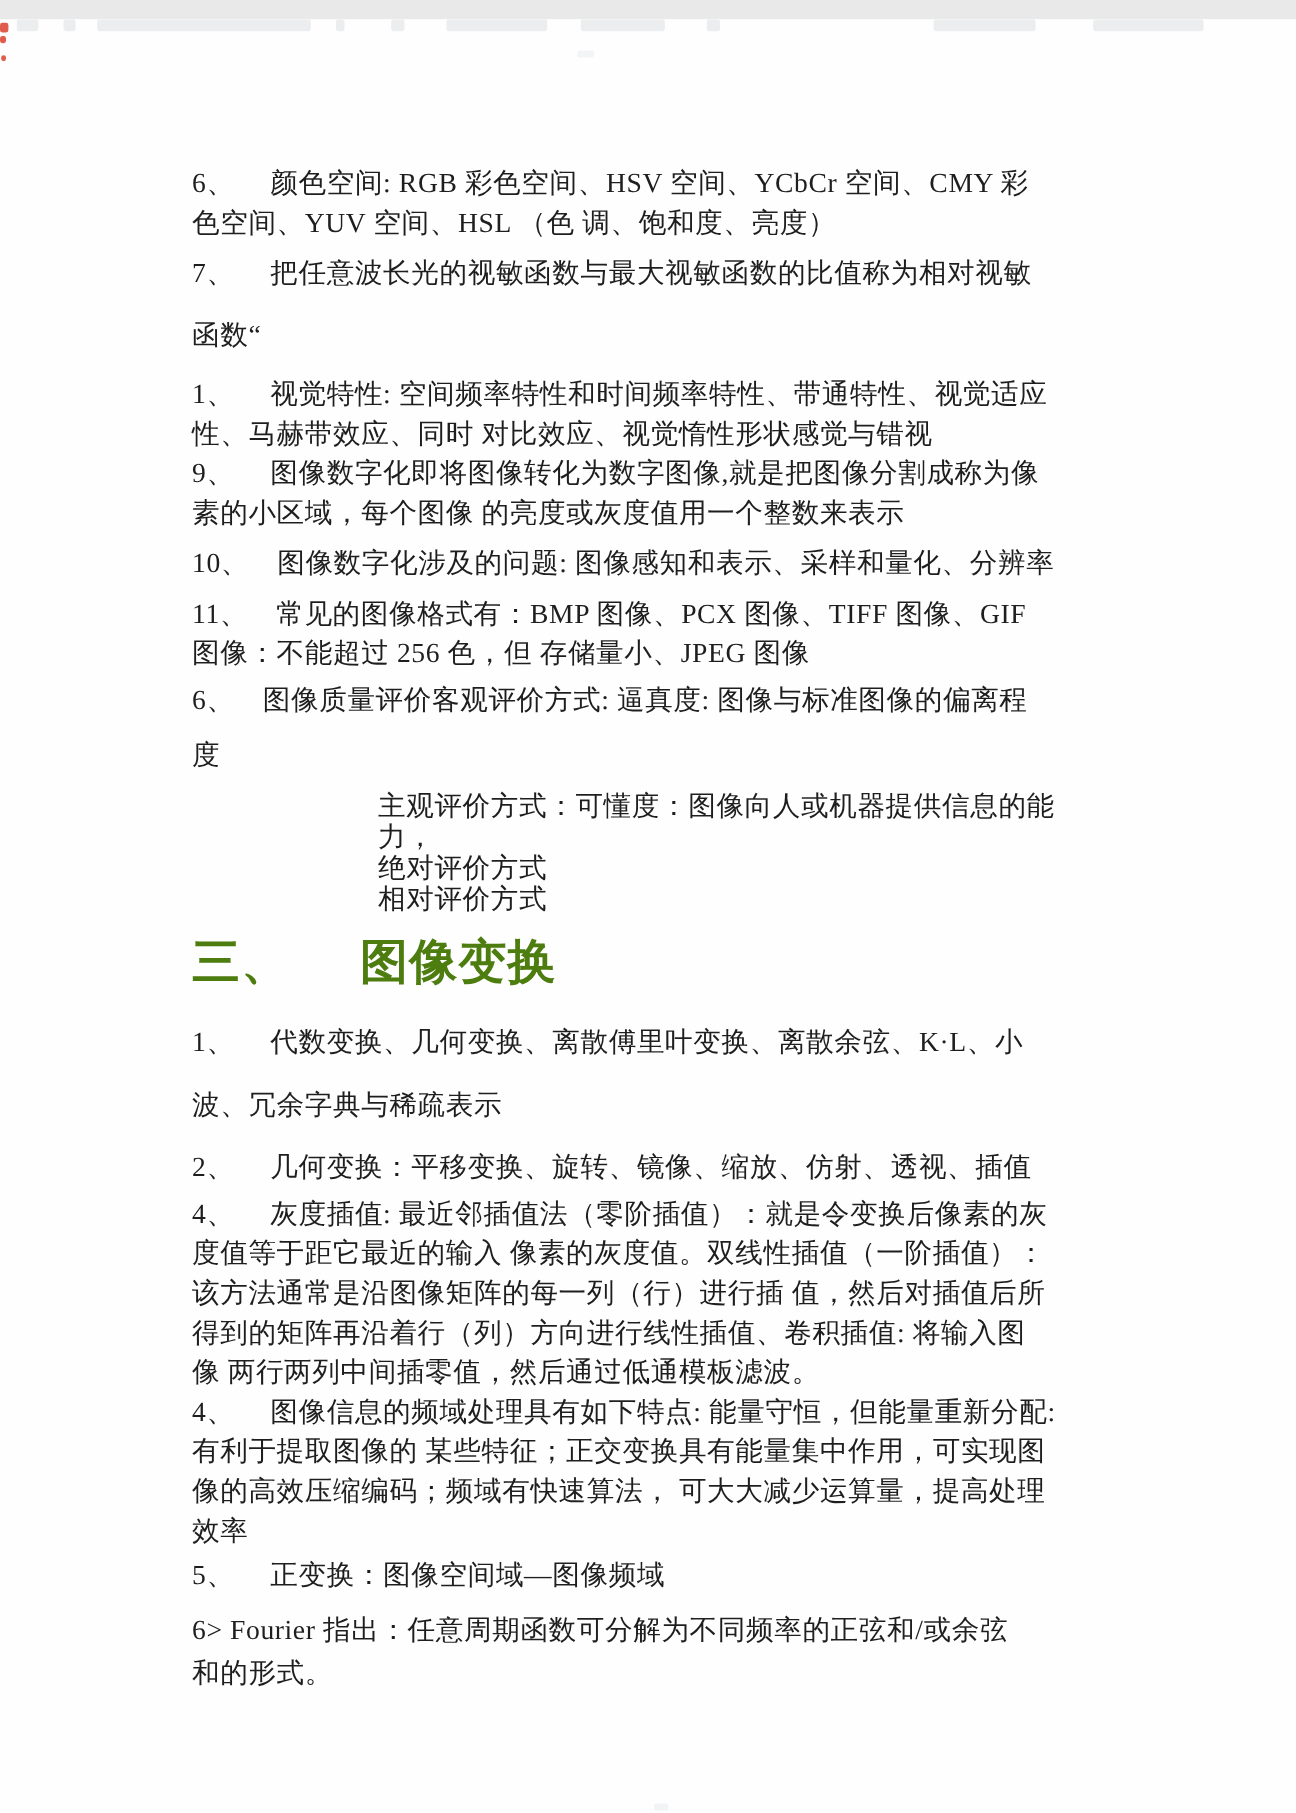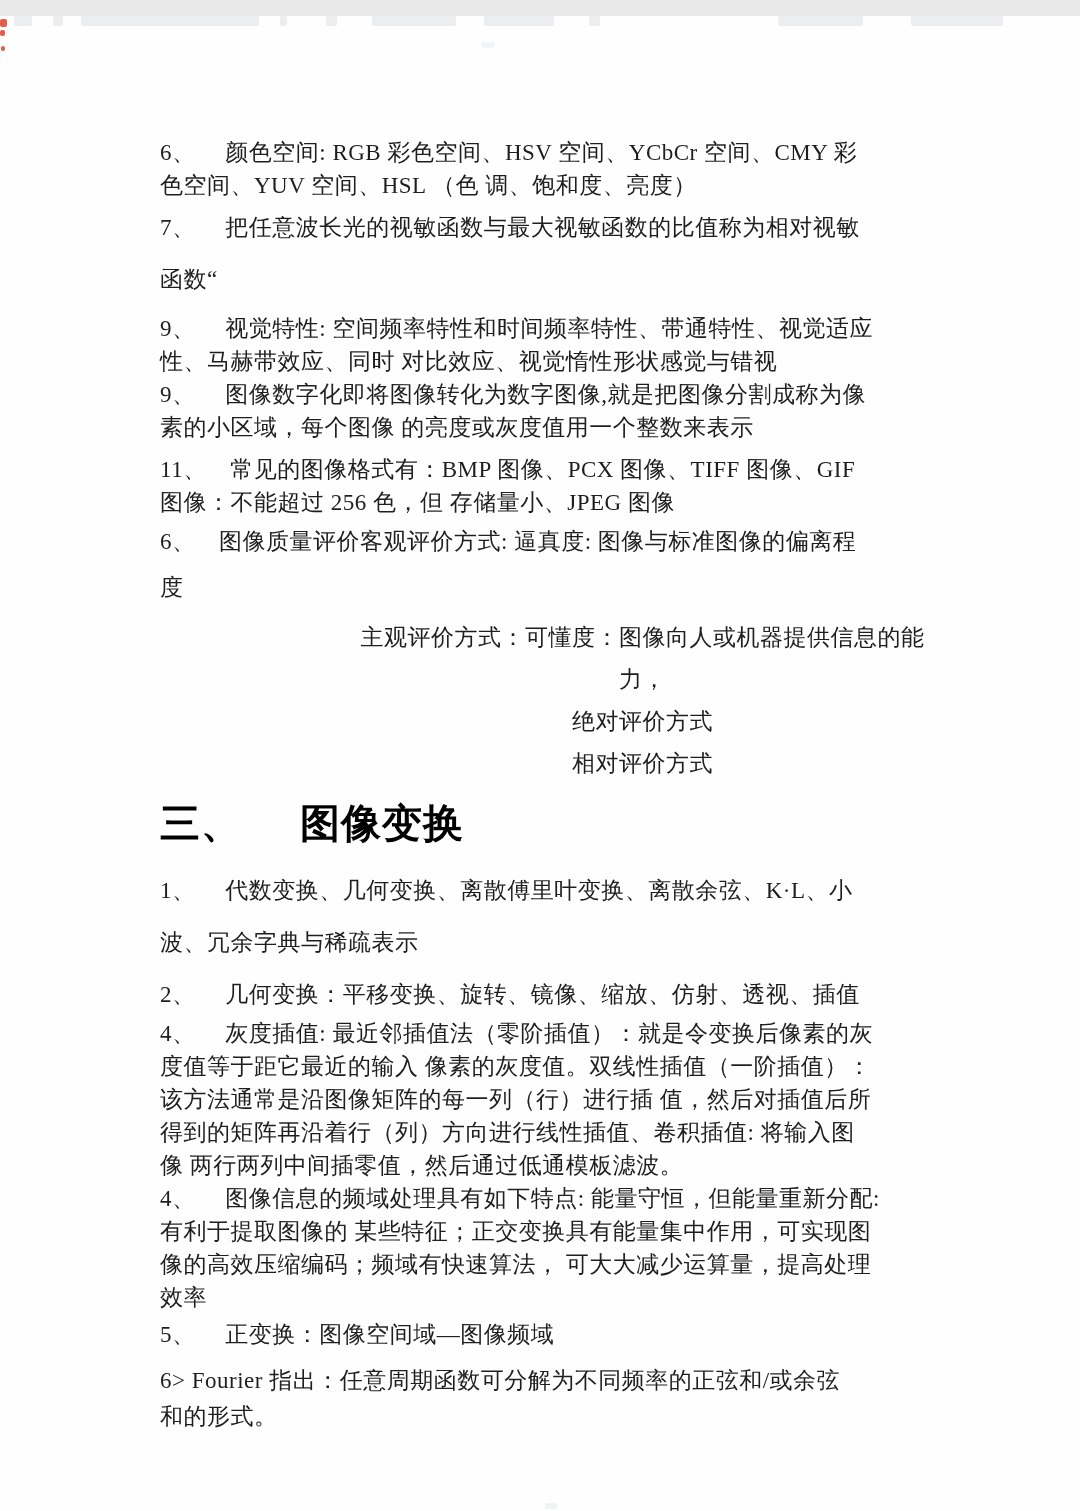--- a/index.html
+++ b/index.html
@@ -16,33 +16,33 @@
   .content{
     position:absolute;
     left:160px;top:120px;
     width:810px;
     font-size:23px;
   }
   .p{margin:0;white-space:pre-line;letter-spacing:0.5px;}
   .lh33{line-height:33px;}
   .lh52{line-height:52px;}
   .lh46{line-height:46px;}
-  .lh31{line-height:42px;text-align:center;}
+  .lh31{line-height:26px;}
   .lh36{line-height:36px;}
   .mt9{margin-top:9px;}
   .mt4{margin-top:4px;}
   .mt6{margin-top:6px;}
   .mt12{margin-top:12px;}
   .indent{margin-left:155px;}
   .sec-heading{
     margin:14px 0 16px 0;
     font-size:40px;
     line-height:50px;
     font-weight:700;
-    color:#000000;
+    color:#4d7c0f;
     letter-spacing:1px;
   }
   .sec-title{margin-left:58px;}
   
   .smudge{position:absolute;top:0;height:10px;background:#ebedee;border-radius:2px;}
   .smudge.low{top:auto;bottom:0;height:7px;background:#f1f3f4;}
   .redmark{position:absolute;background:#d8412e;border-radius:2px;opacity:.85;}
 </style>
 </head>
 <body>
@@ -68,24 +68,25 @@
   <div class="redmark" style="left:0;top:3px;width:7px;height:8px;"></div>
   <div class="redmark" style="left:0;top:14px;width:5px;height:6px;"></div>
   <div class="redmark" style="left:1px;top:30px;width:4px;height:5px;"></div>
 
   <article class="content">
 
     <p class="p lh33">6、　 颜色空间: RGB 彩色空间、HSV 空间、YCbCr 空间、CMY 彩
 色空间、YUV 空间、HSL （色 调、饱和度、亮度）</p>
     <p class="p lh52">7、　 把任意波长光的视敏函数与最大视敏函数的比值称为相对视敏
 函数“</p>
-    <p class="p lh33 mt6">9、　 视觉特性: 空间频率特性和时间频率特性、带通特性、视觉适应
+    <p class="p lh33 mt6">1、　 视觉特性: 空间频率特性和时间频率特性、带通特性、视觉适应
 性、马赫带效应、同时 对比效应、视觉惰性形状感觉与错视</p>
     <p class="p lh33">9、　 图像数字化即将图像转化为数字图像,就是把图像分割成称为像
 素的小区域，每个图像 的亮度或灰度值用一个整数来表示</p>
+    <p class="p lh33 mt9">10、　图像数字化涉及的问题: 图像感知和表示、采样和量化、分辨率</p>
     <p class="p lh33 mt9">11、　常见的图像格式有：BMP 图像、PCX 图像、TIFF 图像、GIF
 图像：不能超过 256 色，但 存储量小、JPEG 图像</p>
     <p class="p lh46">6、　图像质量评价客观评价方式: 逼真度: 图像与标准图像的偏离程
 度</p>
     <p class="p lh31 mt6 indent">主观评价方式：可懂度：图像向人或机器提供信息的能
 力，
 绝对评价方式
 相对评价方式</p>
 
     <h2 class="sec-heading">

